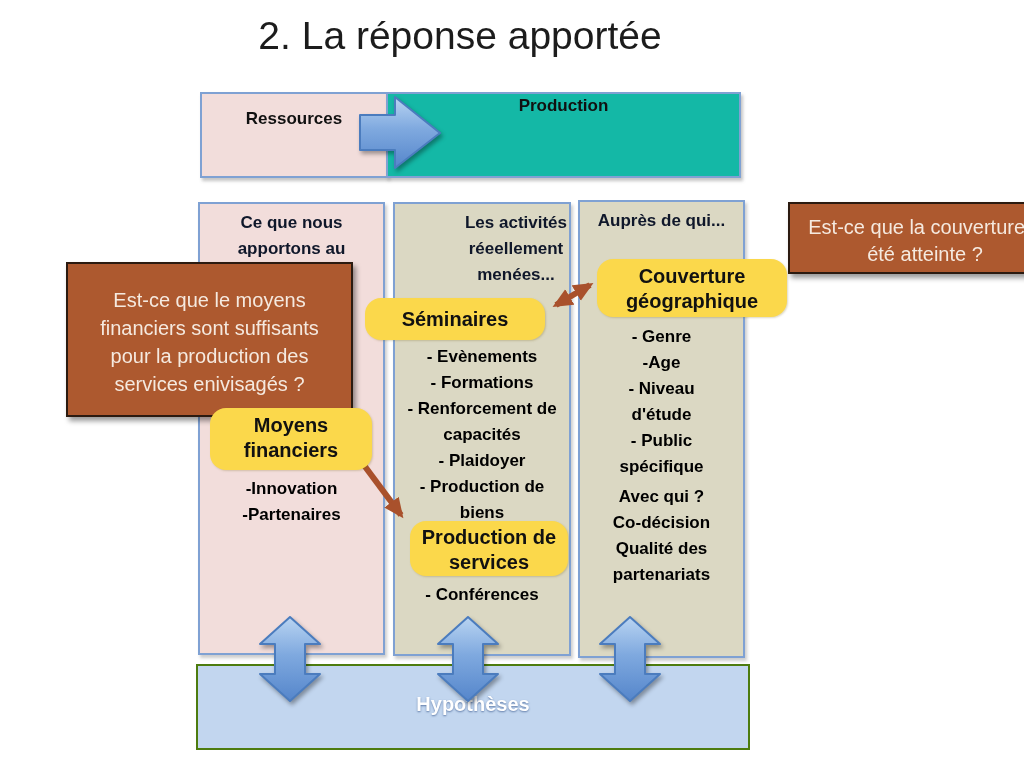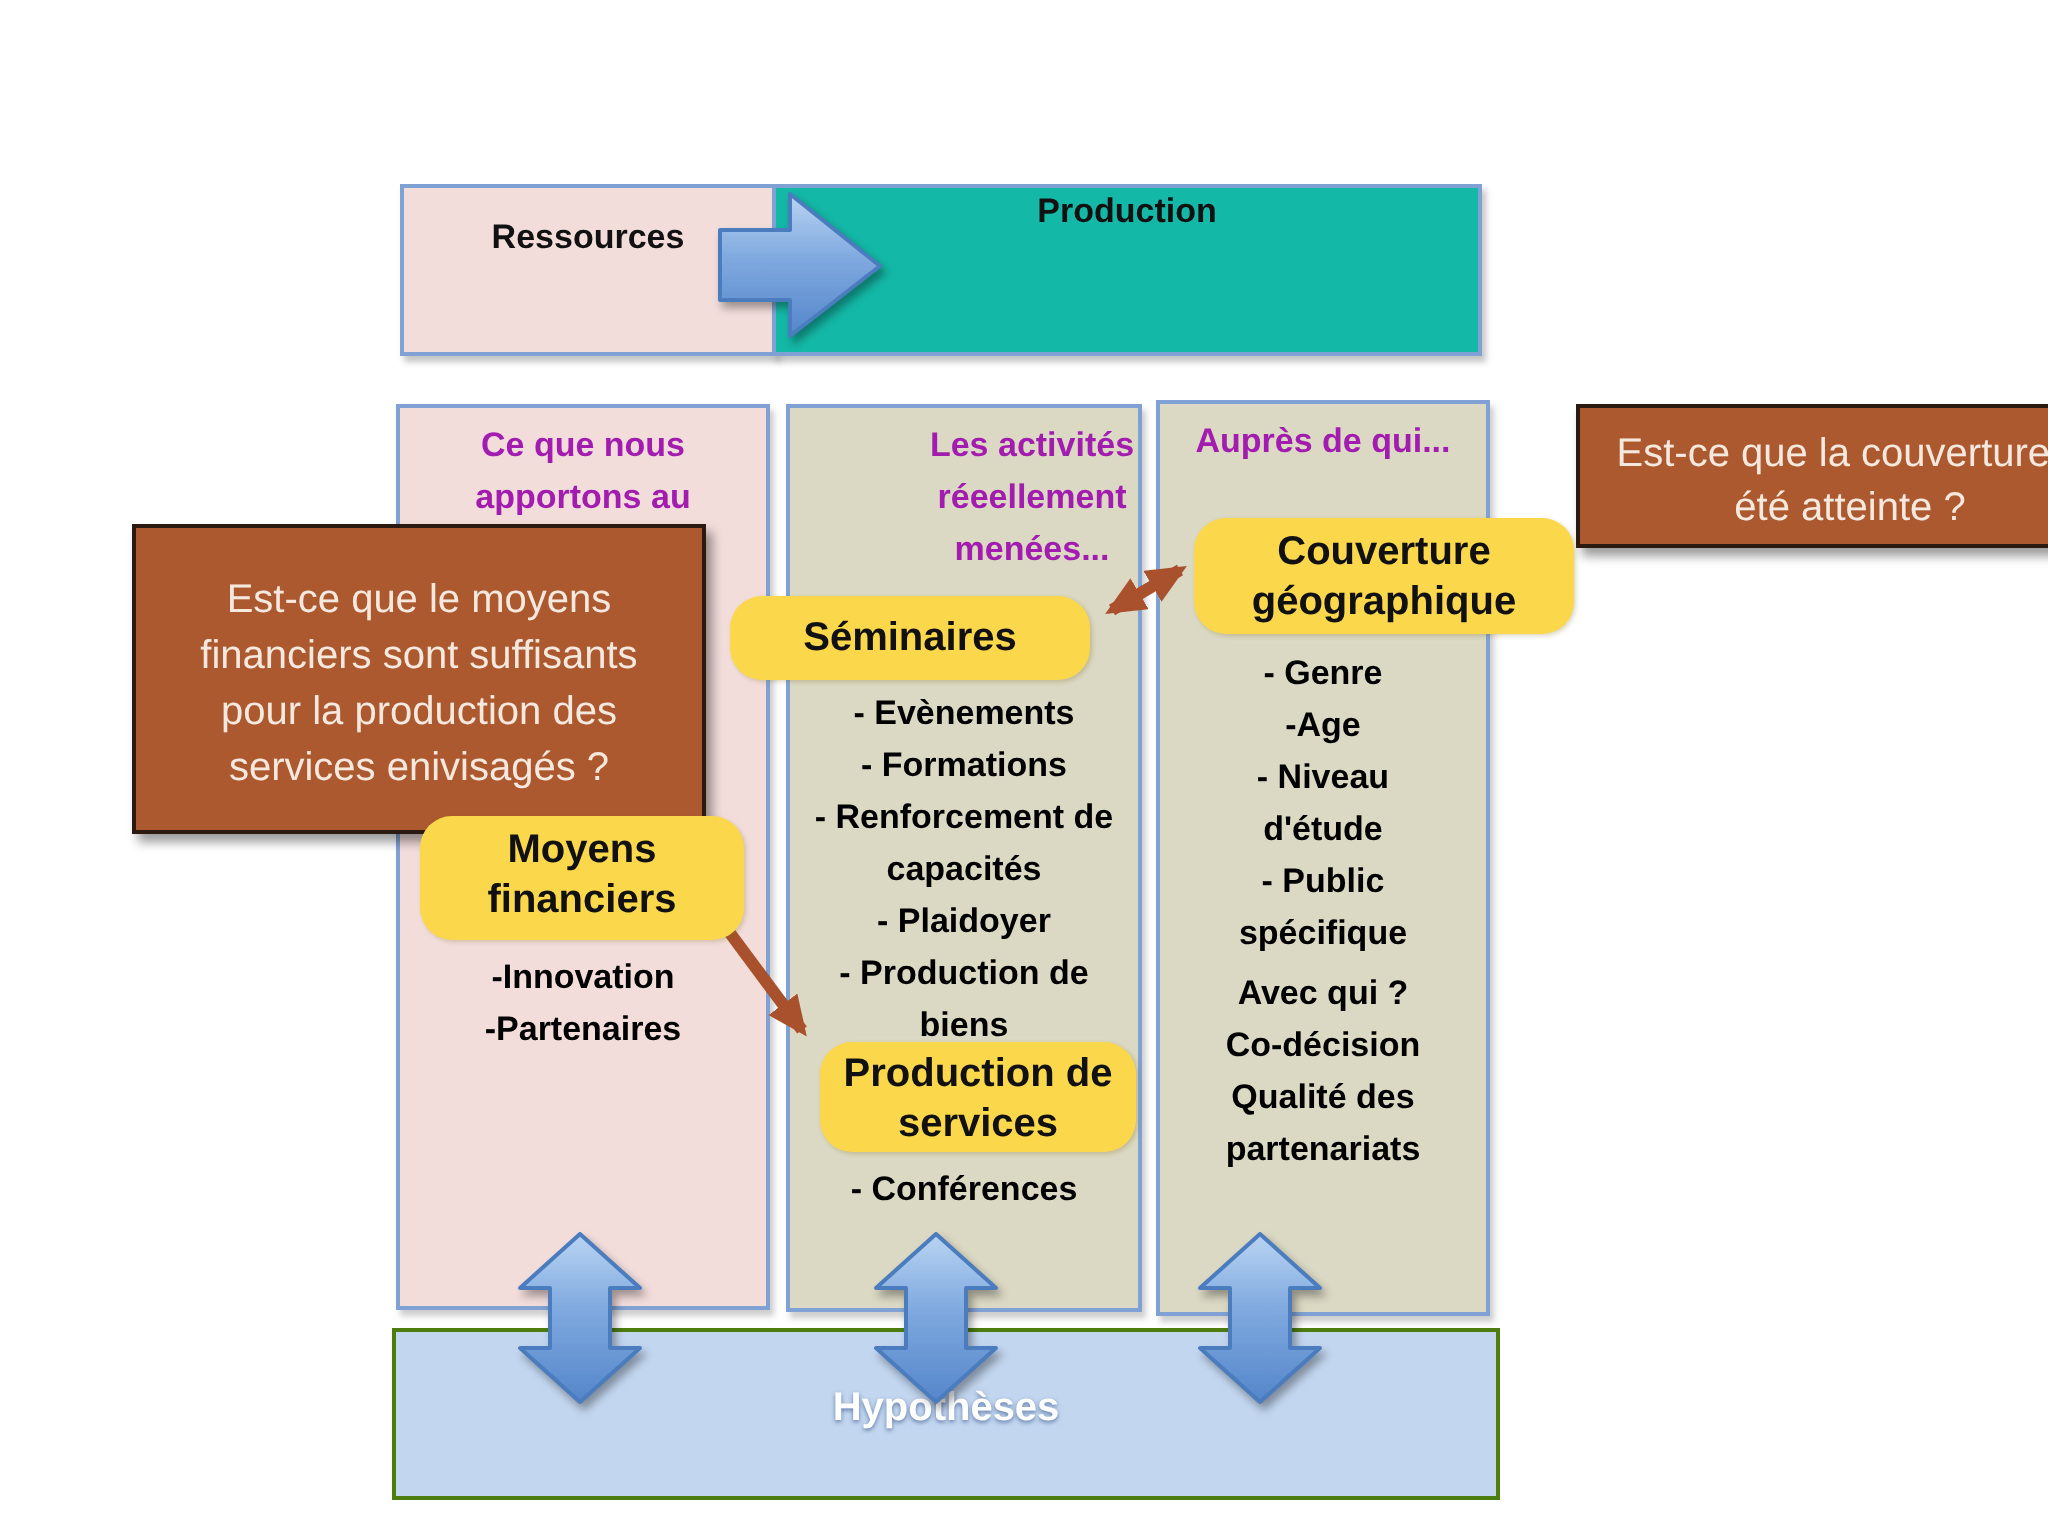--- a/index.html
+++ b/index.html
@@ -15,21 +15,21 @@
   .box-ressources{left:200px;top:92px;width:188px;height:86px;background:#F2DDDB;padding-top:15px;}
   .box-production{left:386px;top:92px;width:355px;height:86px;background:#14b8a6;padding-top:2px;}
 
   .column{border:2px solid #7FA1D3;box-shadow:2px 3px 3px rgba(90,90,90,.3);
      box-sizing:border-box;z-index:1;}
   .col-left{left:198px;top:202px;width:187px;height:453px;background:#F2DDDB;}
   .col-mid{left:393px;top:202px;width:178px;height:454px;background:#DBD8C3;}
   .col-right{left:578px;top:200px;width:167px;height:458px;background:#DBD8C3;}
 
   .col-header{position:absolute;top:6px;left:0;width:100%;text-align:center;
-     font-weight:bold;font-size:17px;line-height:26px;color:#a21caf;}
+     font-weight:bold;font-size:17px;line-height:26px;color:#0f172a;}
   .col-list{position:absolute;left:0;width:100%;text-align:center;
      font-weight:bold;font-size:17px;line-height:26px;color:#000000;}
   .col-list .li{display:block;margin:0 auto;}
   .narrow110 .li{width:116px;}
   .narrow150 .li{width:152px;}
   .narrow124 .li{width:124px;}
 
   .brownbox{background:#AD592F;border:2px solid #2B1A10;box-shadow:3px 4px 5px rgba(0,0,0,.4);
      color:#F5E9DF;text-align:center;font-size:20px;line-height:28px;
      box-sizing:border-box;z-index:10;}
@@ -51,20 +51,21 @@
      text-shadow:0 1px 2px rgba(70,100,150,.8);}
 
   svg.overlay{left:0;top:0;width:1024px;height:768px;z-index:30;pointer-events:none;}
   .arrow-shape{filter:drop-shadow(2px 3px 2px rgba(0,0,0,0.35));}
 </style>
 </head>
 <body>
 
 <div id="canvas">
 
+  <div class="abs slide-title">2. La réponse apportée</div>
 
   <div class="abs flowbox box-ressources">
     <span>Ressources</span>
   </div>
   <div class="abs flowbox box-production">
     <span>Production</span>
   </div>
 
   <div class="abs column col-left">
     <div class="col-header">Ce que nous apportons au</div>

